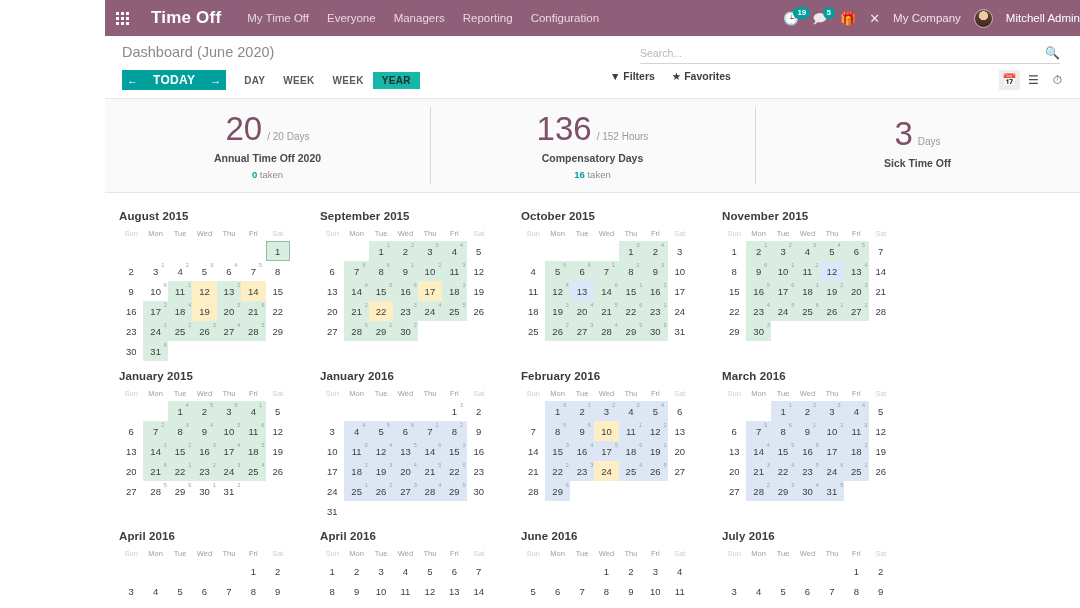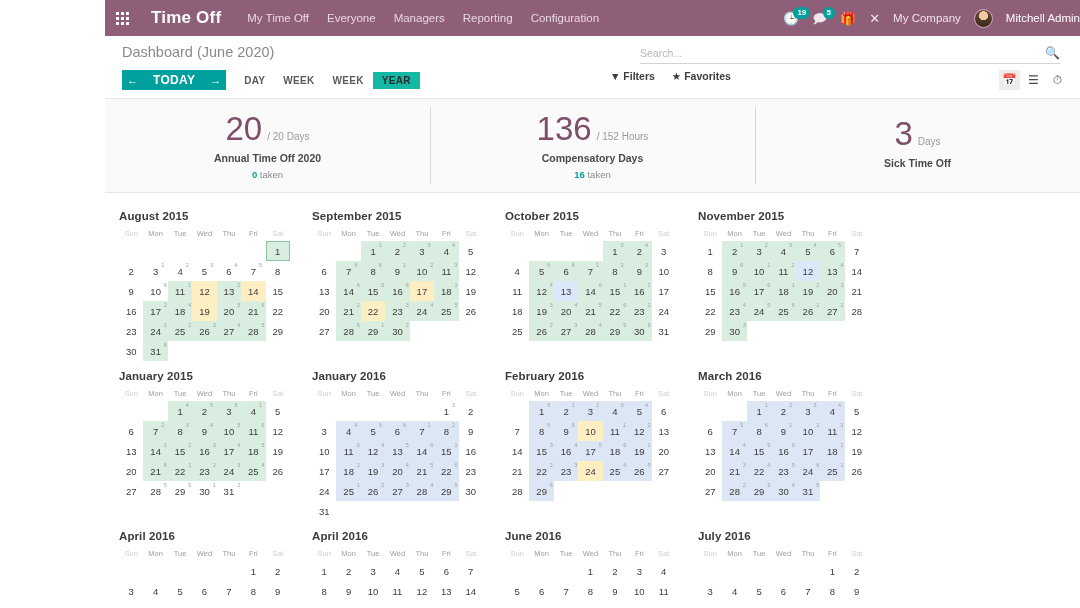--- a/index.html
+++ b/index.html
@@ -126,21 +126,21 @@
   .kpi-unit { font-size:10px; color:#9a9a9a; margin-left:5px; }
   .kpi-label { font-size:10.5px; color:#4a4a4a; font-weight:bold; margin-top:7px; }
   .kpi-taken { font-size:9.5px; color:#8c8c8c; margin-top:5px; }
   .kpi-taken b { color:#00a09d; font-weight:bold; }
 
   
   .cal-area {
     position:absolute; top:193px; left:105px; width:975px; height:415px;
     background:#fff; overflow:hidden; padding:8px 14px 0 14px;
   }
-  .cal-row { display:flex; gap:8px; }
+  .cal-row { display:flex; gap:16px; }
   .month {
     width:185px; margin-right:0px; padding-left:0px;
   }
   .month-title {
     font-size:11.5px; font-weight:bold; color:#3b3b3b; margin:9px 0 6px 0; letter-spacing:.1px;
   }
   table.mini { border-collapse:collapse; table-layout:fixed; width:171px; }
   table.mini th {
     font-size:7.5px; font-weight:normal; color:#9e9e9e; padding:1px 0 3px;
     text-align:center; width:24.4px;

